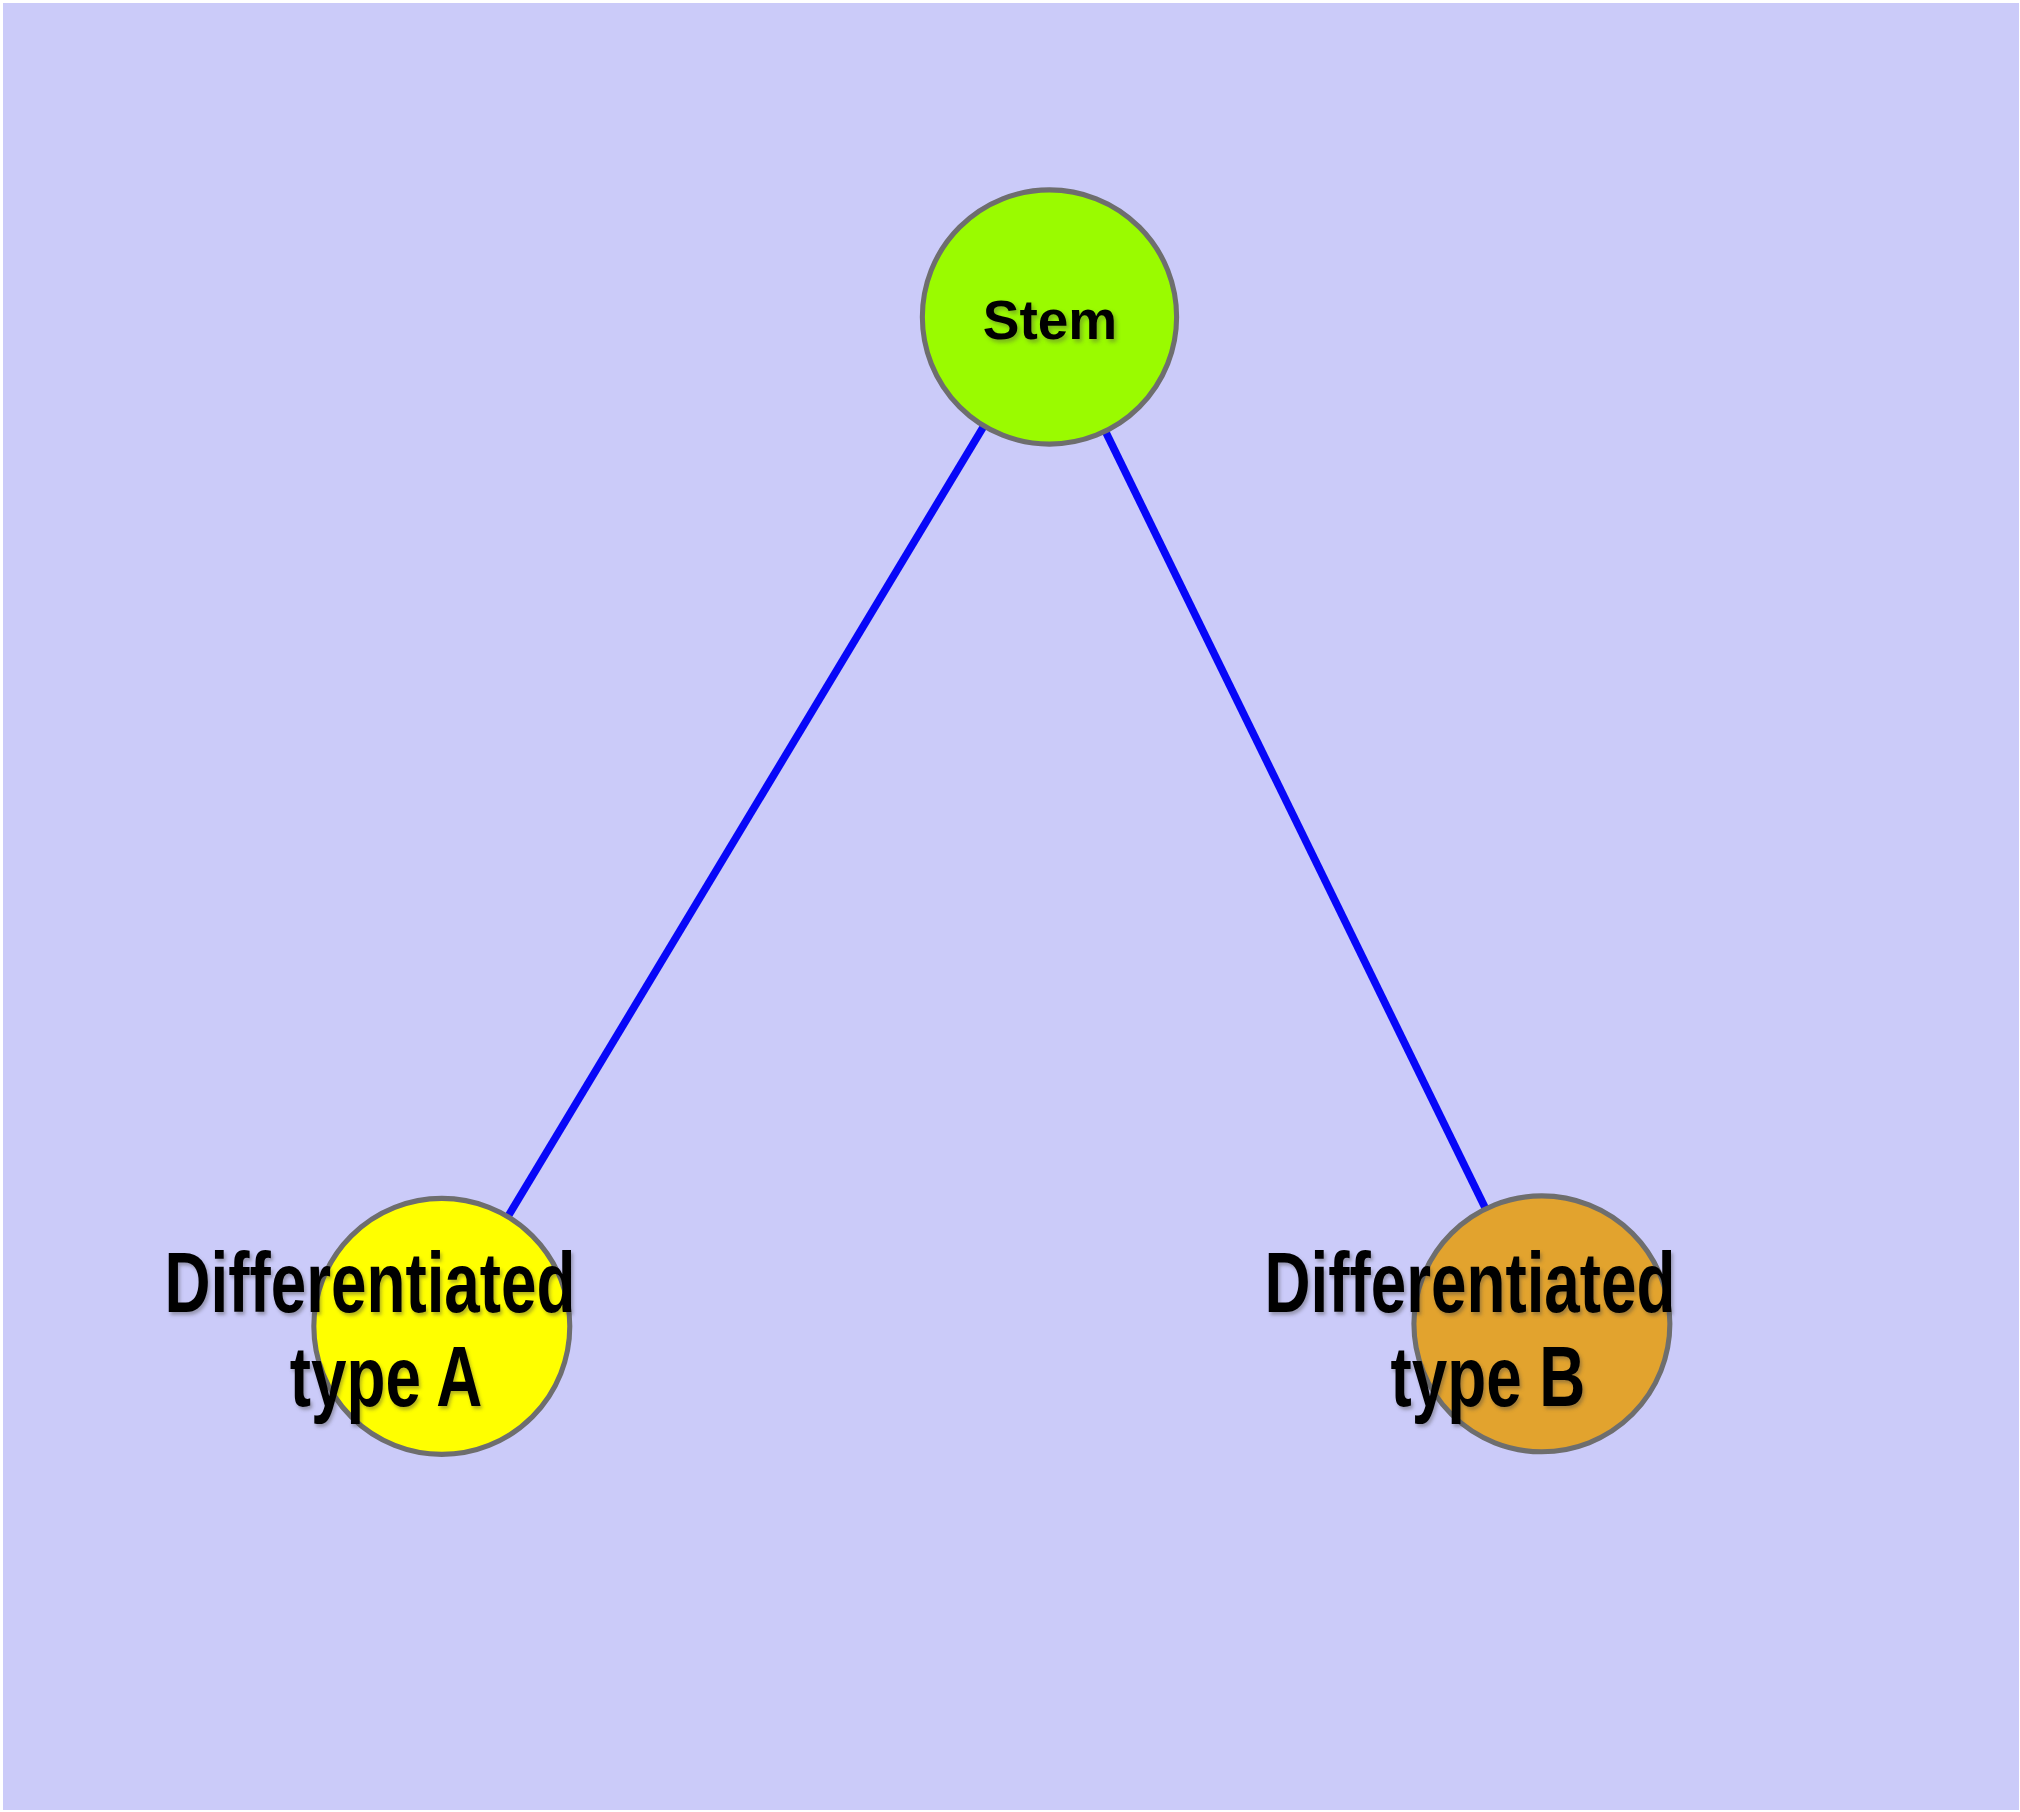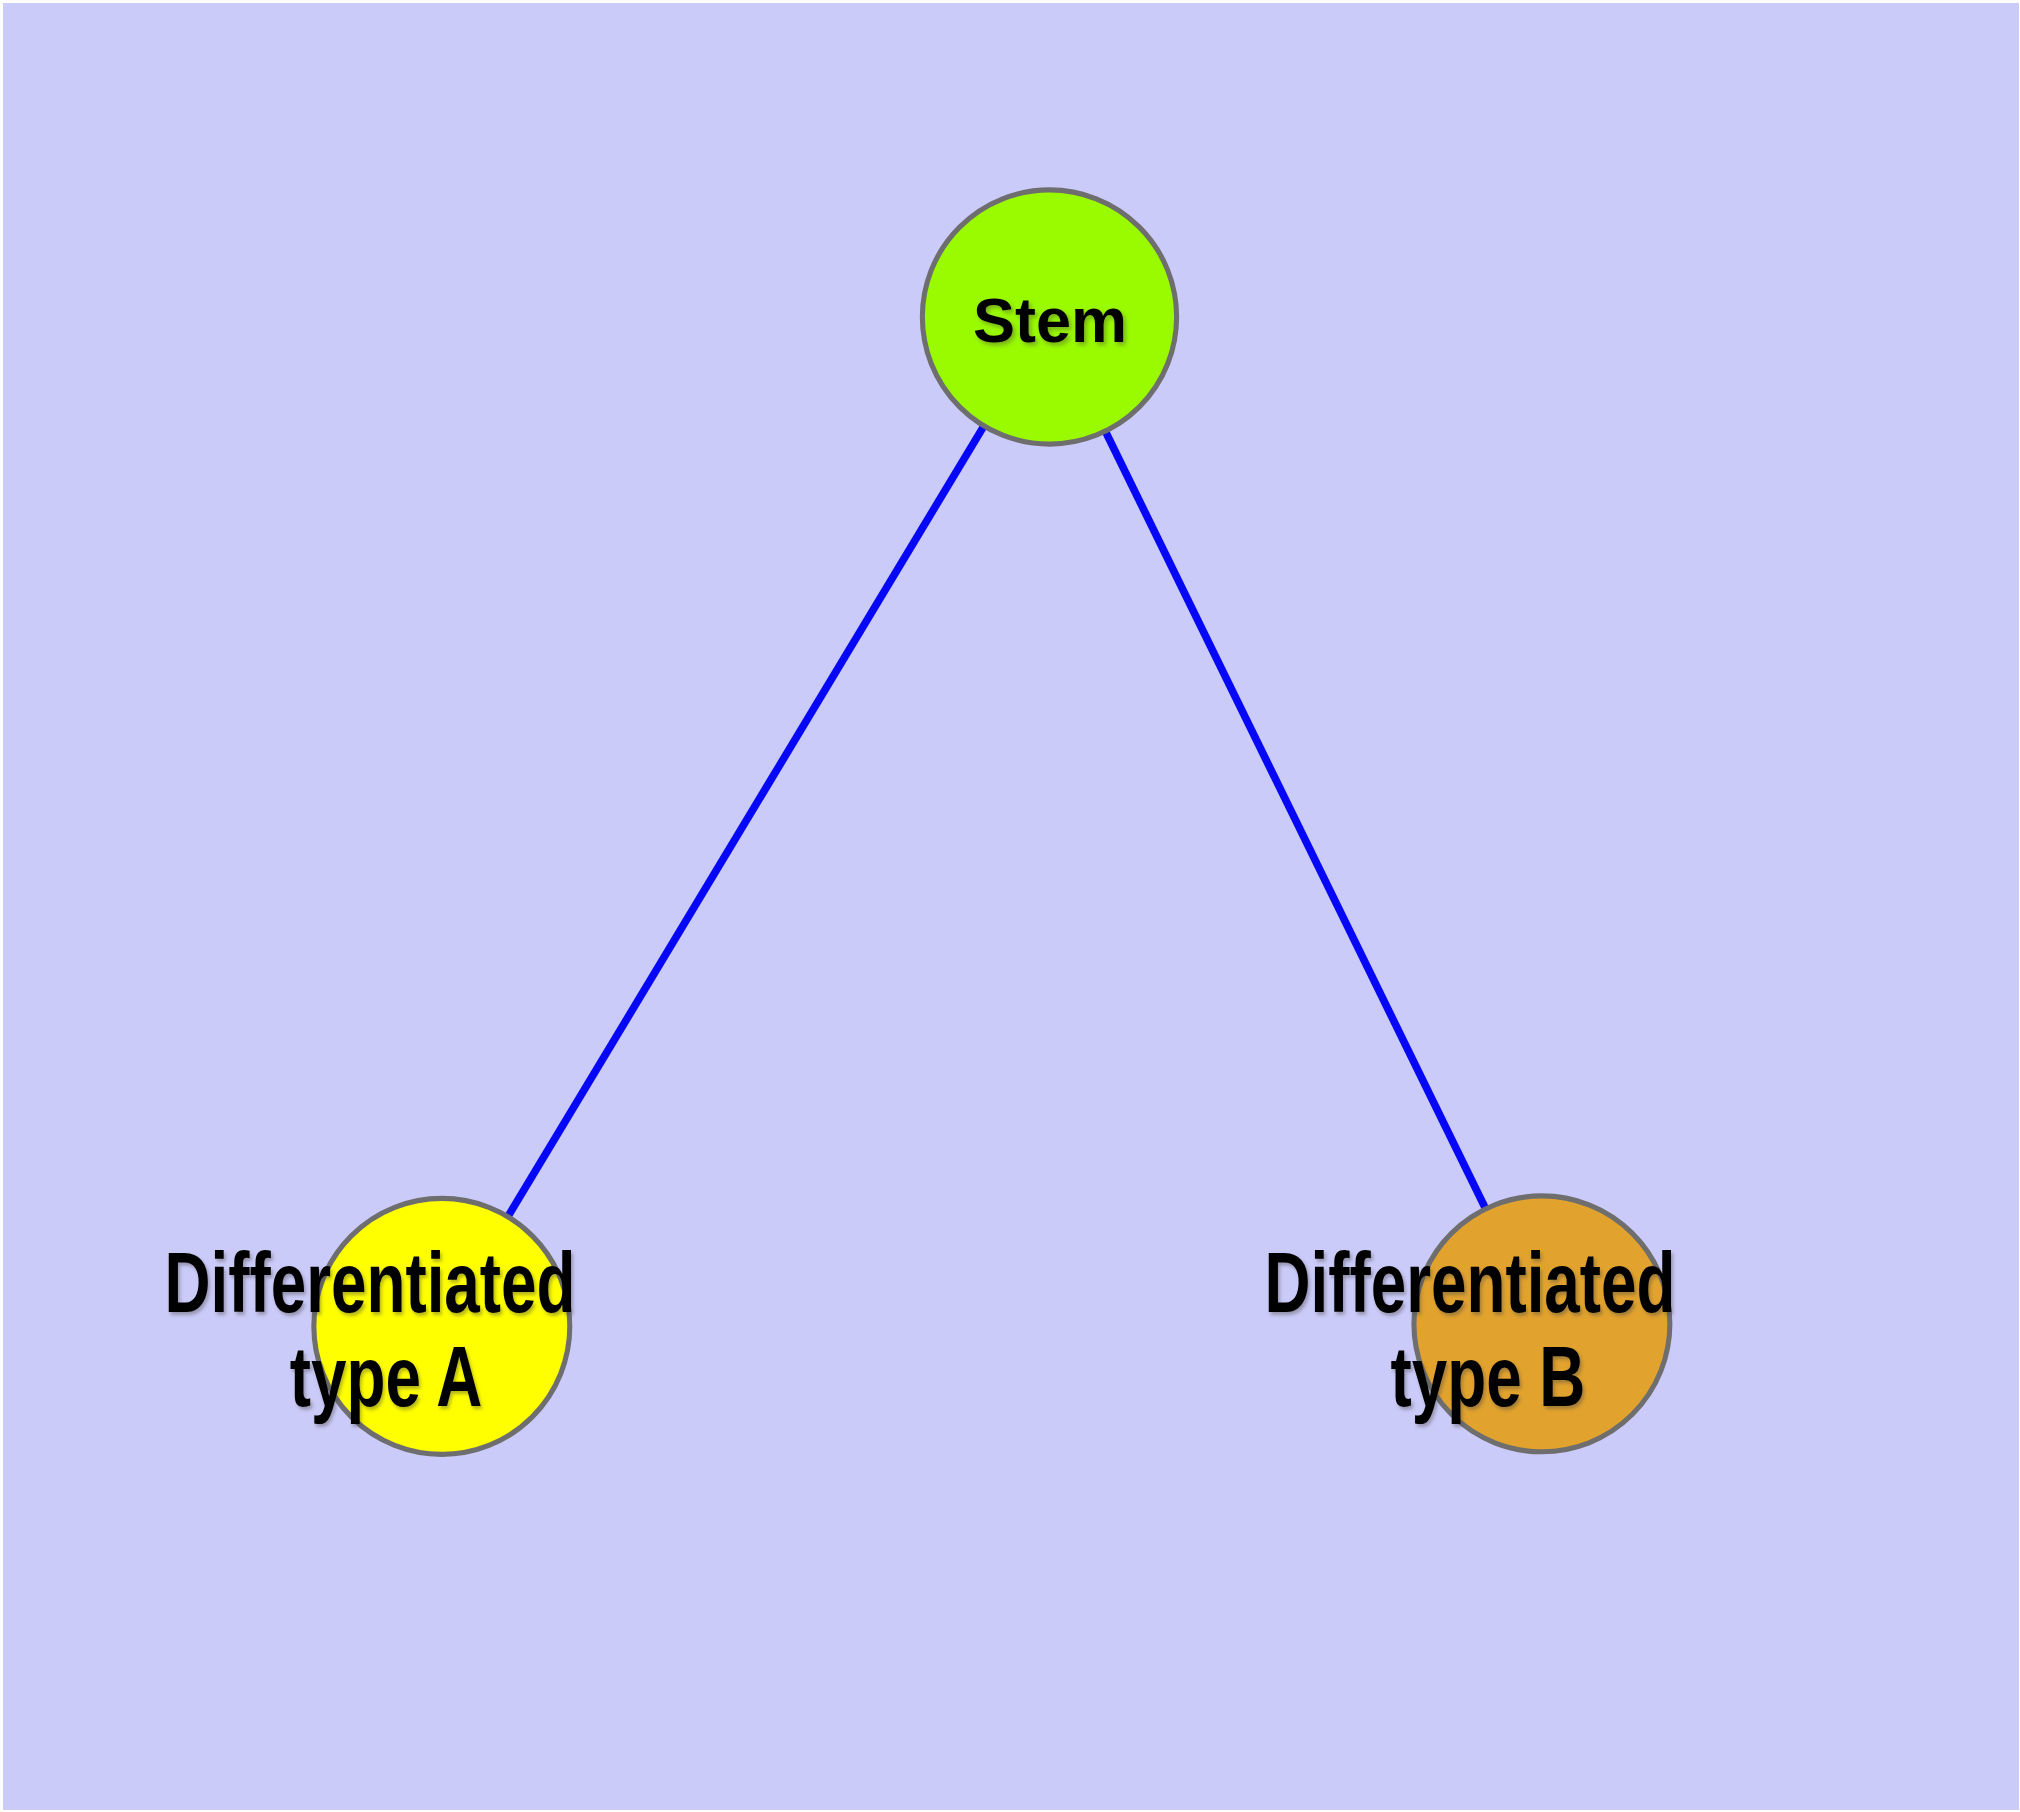--- a/index.html
+++ b/index.html
@@ -33,21 +33,21 @@
     font-weight: 700;
     color: #000000;
     text-shadow: 2.5px 2.5px 4.2px rgba(70,70,70,0.40);
     transform: translate(-50%, -50%);
   }
   .lbl.condensed {
     font-size: 85px;
     transform: translate(-50%, -50%) scaleX(0.75);
   }
   .lbl.stem {
-    font-size: 63px;
+    font-size: 55px;
   }
 </style>
 </head>
 <body>
 
 <div class="canvas">
   <div class="plot"></div>
 
   <svg class="graph" viewBox="0 0 2384 2138" xmlns="http://www.w3.org/2000/svg">
 

